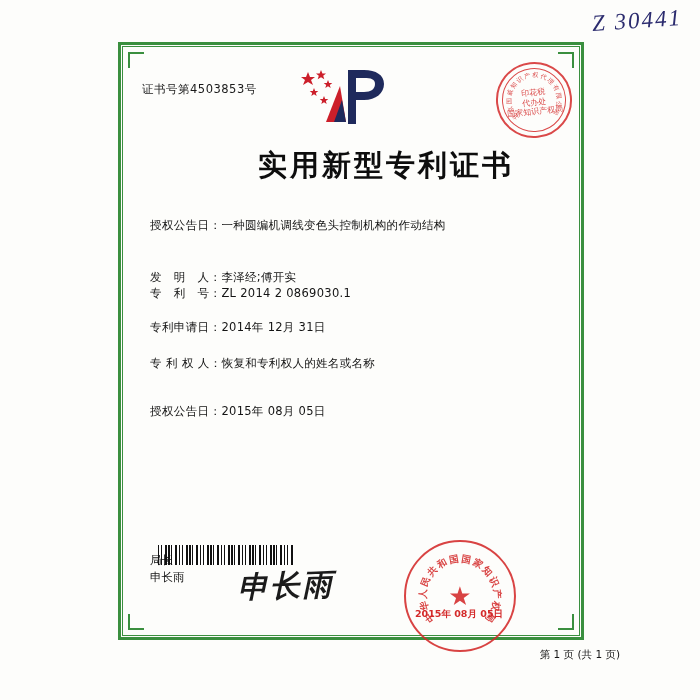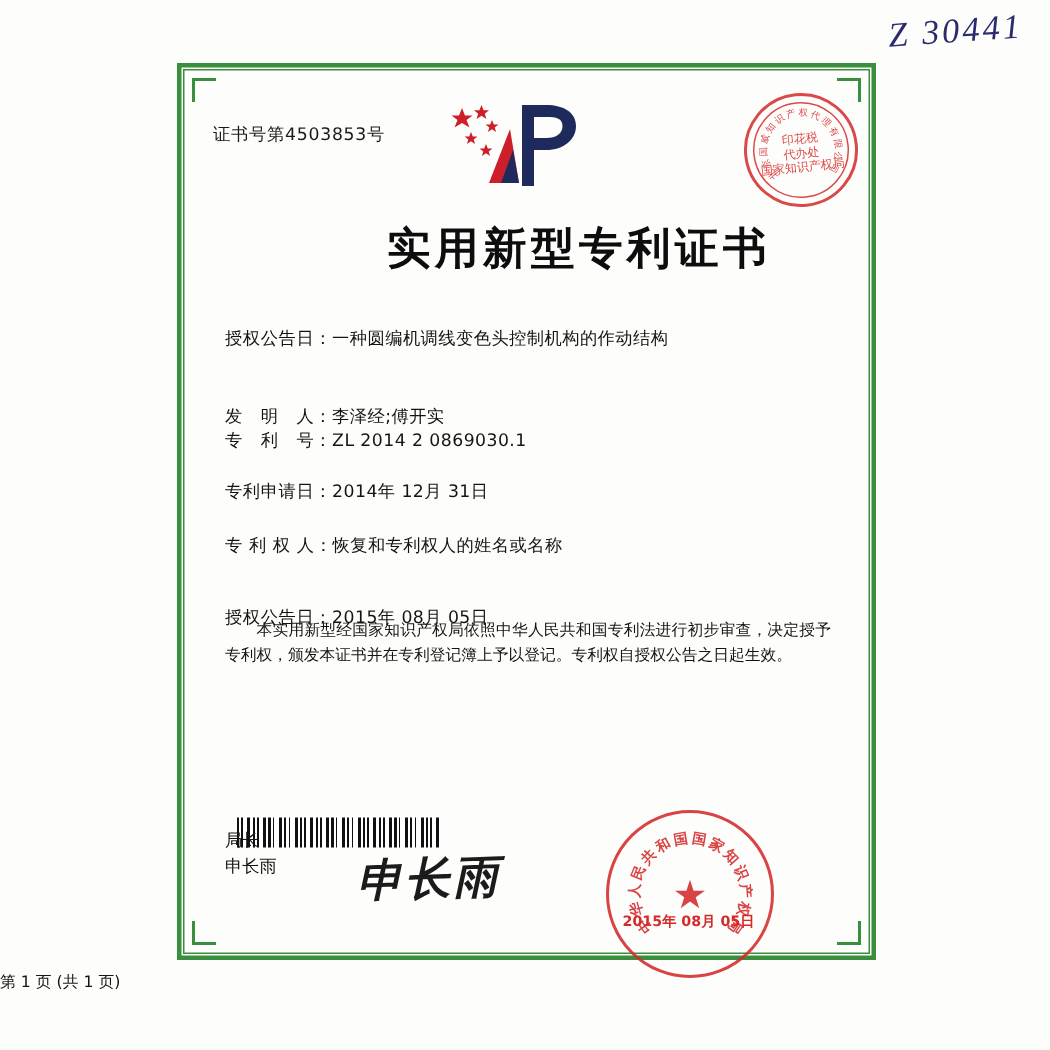--- a/index.html
+++ b/index.html
@@ -252,21 +252,21 @@
     color: #d42a2a;
     font-weight: bold;
   }
 
   
   .footer {
     position: absolute;
     left: 0;
     top: 648px;
     width: 620px;
-    text-align: left;
+    text-align: right;
     font-family: "DejaVu Sans", sans-serif;
     font-size: 10.5px;
     color: #141414;
   }
 </style>
 </head>
 <body>
 
 <div class="page">
 
@@ -325,21 +325,20 @@
   <div id="fields-container">
       <div class="field" style="top: 218px;"><span class="lbl">授权公告日：</span><span class="val">一种圆编机调线变色头控制机构的作动结构</span></div>
       <div class="field" style="top: 250px; margin-top: 20px;"><span class="lbl">发　明　人：</span><span class="val">李泽经;傅开实</span></div>
       <div class="field" style="top: 286px;"><span class="lbl">专　利　号：</span><span class="val">ZL 2014 2 0869030.1</span></div>
       <div class="field" style="top: 320px;"><span class="lbl">专利申请日：</span><span class="val">2014年 12月 31日</span></div>
       <div class="field" style="top: 356px;"><span class="lbl">专 利 权 人：</span><span class="val">恢复和专利权人的姓名或名称</span></div>
       <div class="field" style="top: 404px;"><span class="lbl">授权公告日：</span><span class="val">2015年 08月 05日</span></div>
     </div>
 
   <div class="body-text" id="body-container">
-      <p>本实用新型经国家知识产权局依照中华人民共和国专利法进行初步审查，决定授予专利权，颁发本证书并在专利登记簿上予以登记。专利权自授权公告之日起生效。</p>
     </div>
 
   <div class="barcode"></div>
 
   <div class="director-label">
     <div>局长</div>
     <div>申长雨</div>
   </div>
   <div class="director-sign">申长雨</div>
 

